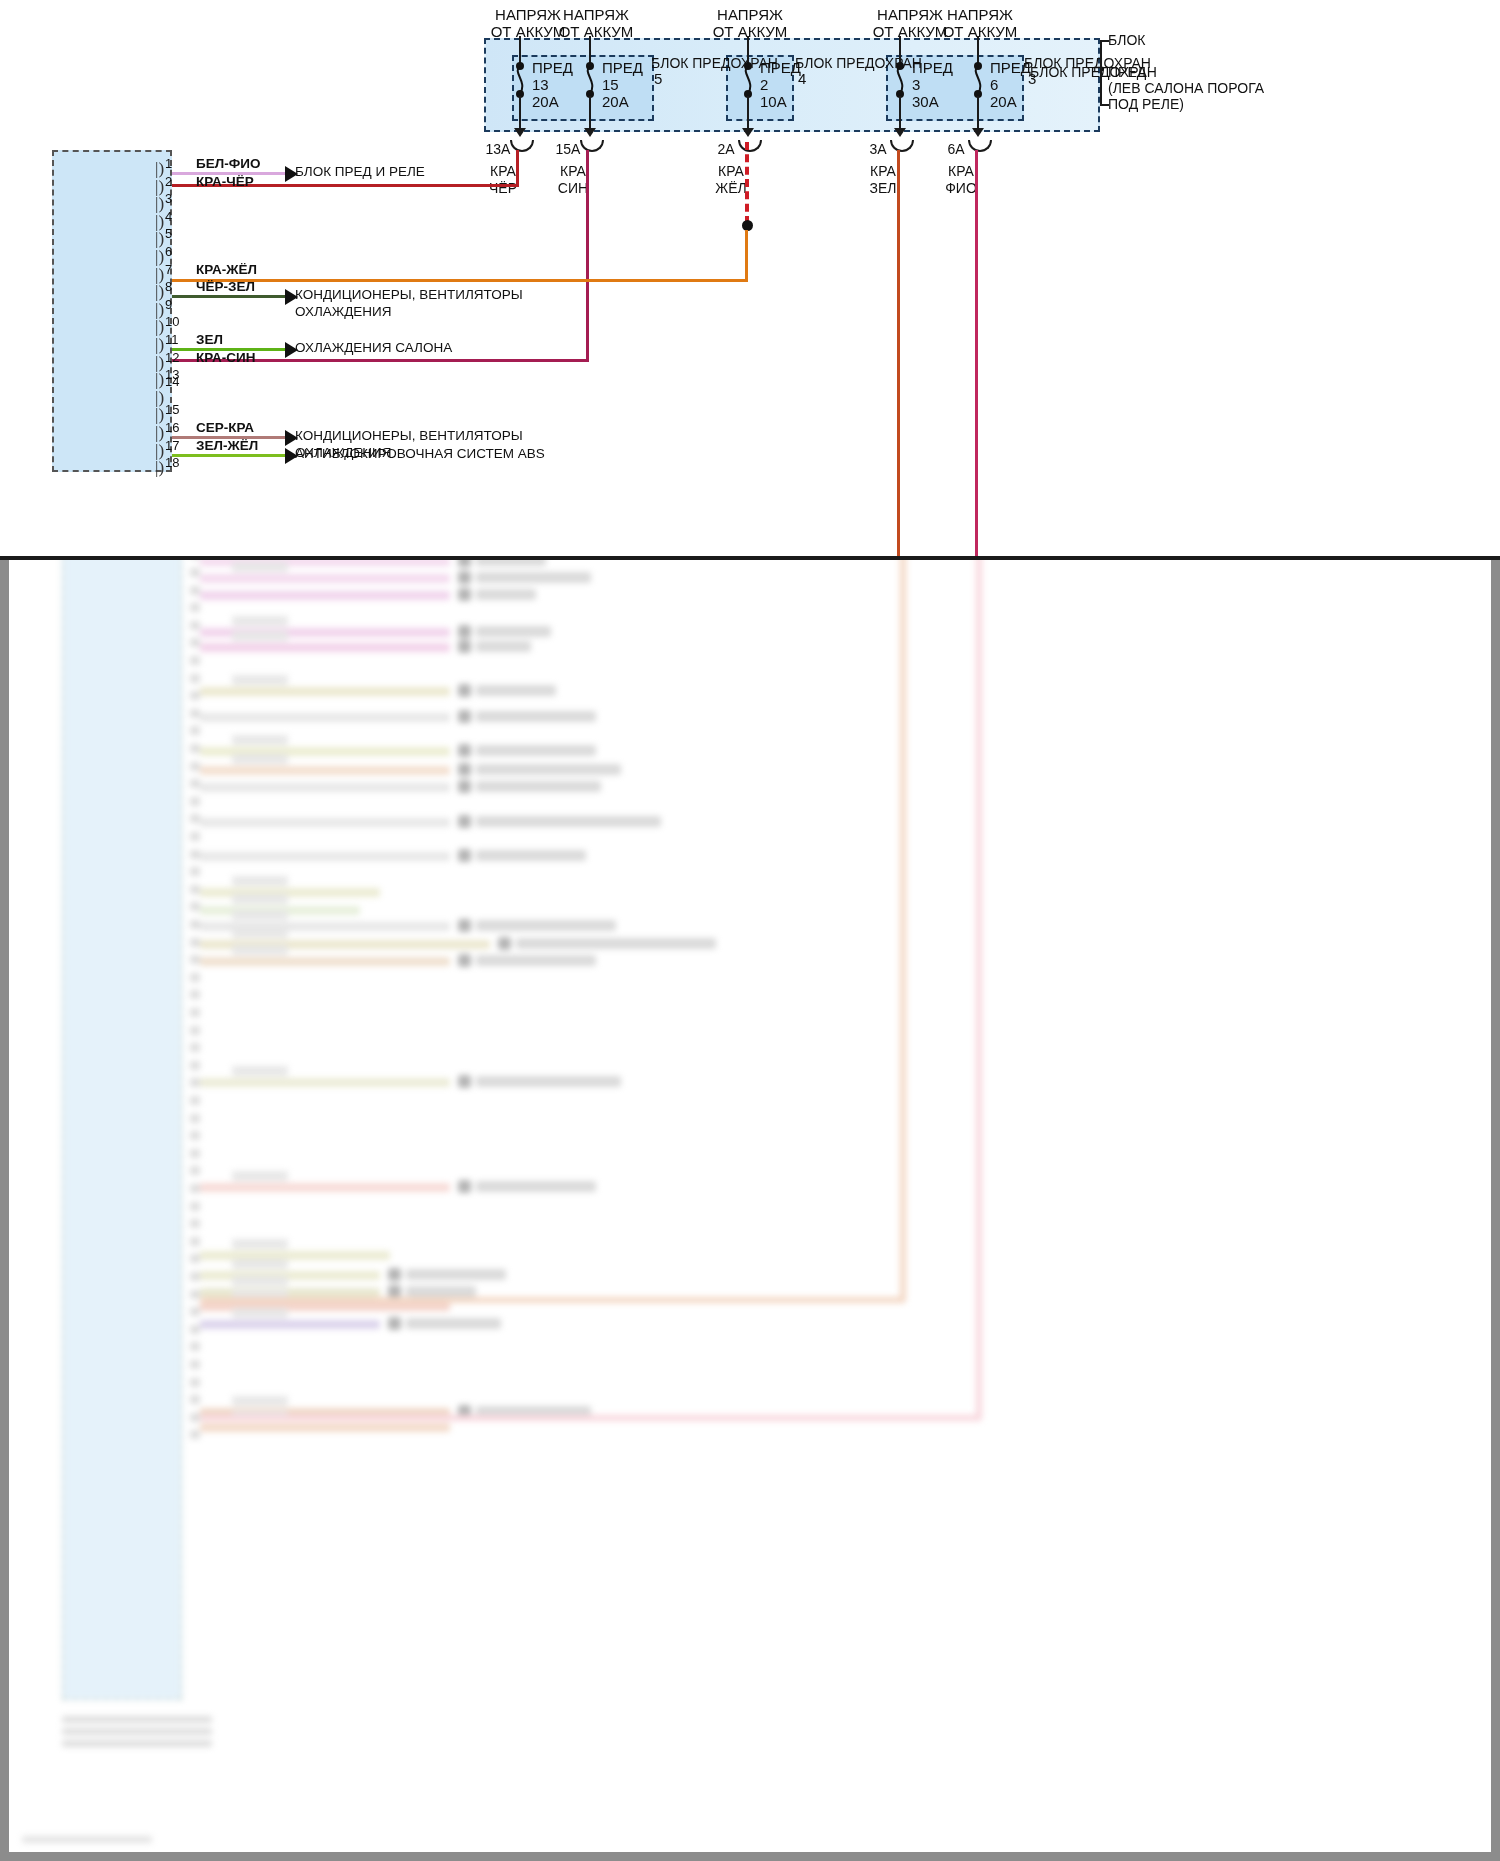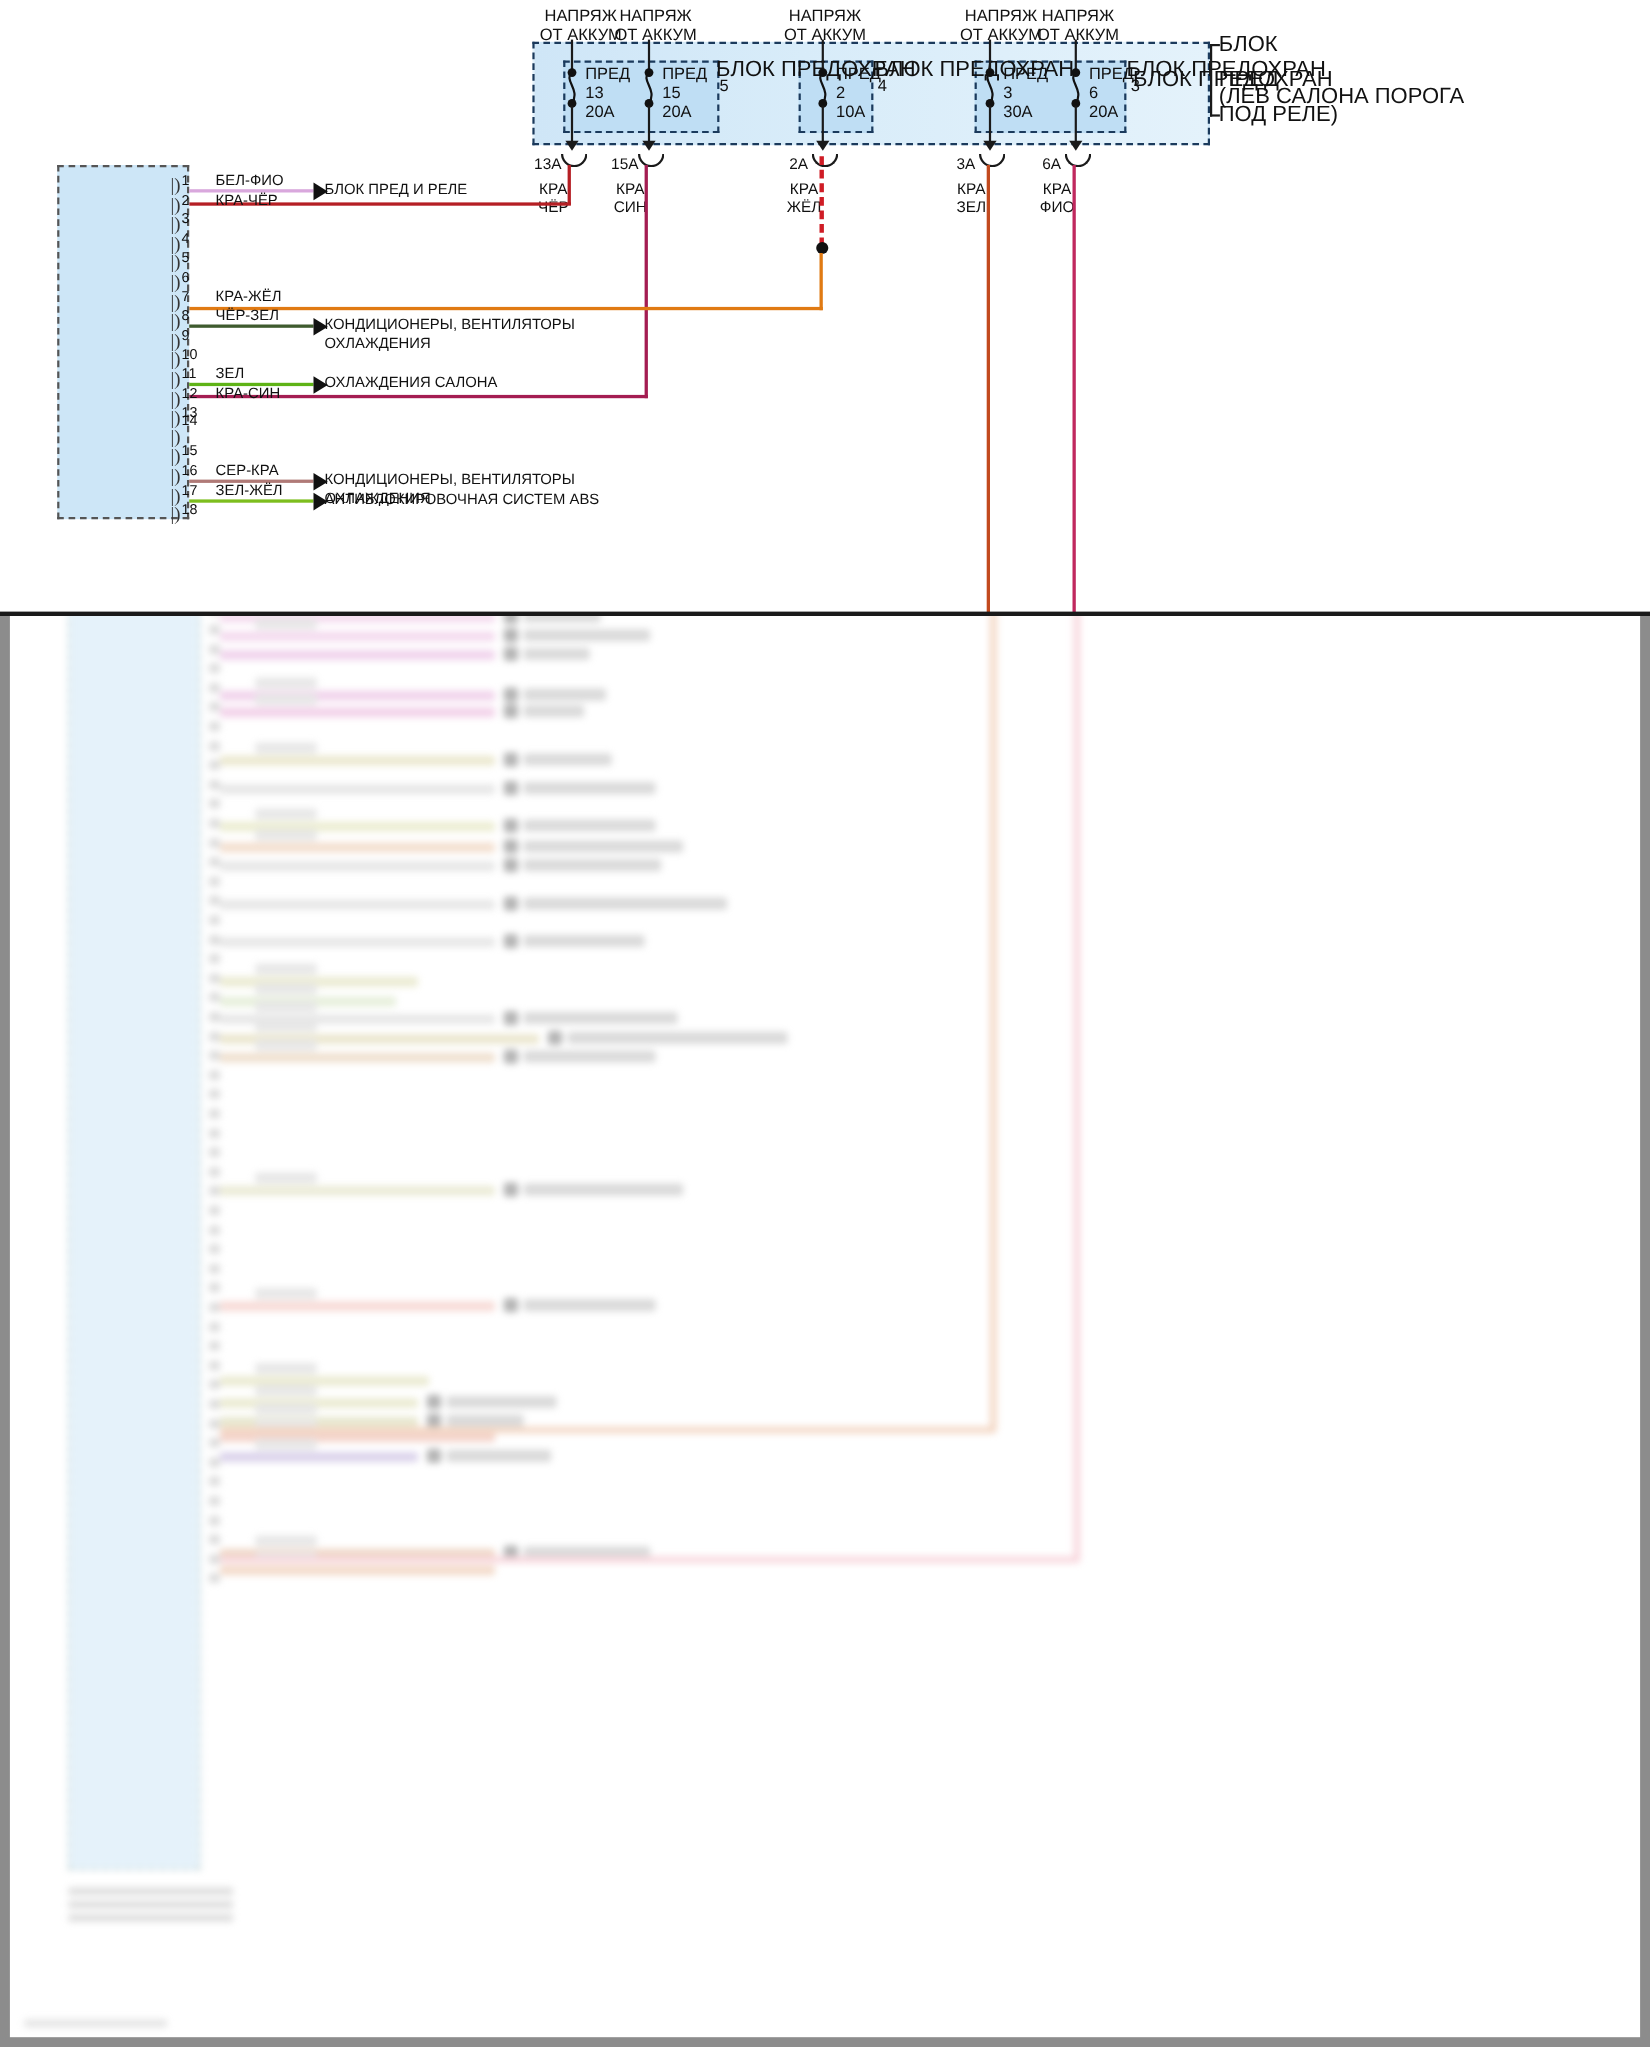--- a/index.html
+++ b/index.html
@@ -41,21 +41,21 @@
     position:absolute;
     border:2px dashed #1b3a5c;
     background:#bfdef4;
     box-sizing:border-box;
   }
   .fuse-label{
     position:absolute;
     font-size:15px;color:#111;line-height:17px;white-space:nowrap;
   }
   .blk-label{
-    position:absolute;font-size:20px;color:#111;white-space:nowrap;line-height:17px;
+    position:absolute;font-size:14px;color:#111;white-space:nowrap;line-height:17px;
   }
   .blk-num{
     position:absolute;font-size:15px;color:#111;white-space:nowrap;
   }
   .batt-label{
     position:absolute;font-size:15px;color:#111;text-align:center;line-height:17px;white-space:nowrap;
   }
   .vline{position:absolute;background:#1a1a1a;width:2px;}
   .hline{position:absolute;background:#1a1a1a;height:2px;}
   .arrowdown{
@@ -84,21 +84,21 @@
     box-sizing:border-box;
   }
   .pin-bracket{
     position:absolute;font-size:17px;color:#333;font-family:"Liberation Serif",serif;
   }
   .pin-num{
     position:absolute;font-size:13px;color:#111;white-space:nowrap;
   }
   .wire{position:absolute;}
   .wirecode{
-    position:absolute;font-size:13.5px;color:#111;white-space:nowrap;
+    position:absolute;font-size:13.5px;color:#111;white-space:nowrap;font-weight:bold;
   }
   .dest{
     position:absolute;font-size:13.5px;color:#111;white-space:nowrap;line-height:17px;
   }
   .arrowright{
     position:absolute;width:0;height:0;
     border-top:8px solid transparent;border-bottom:8px solid transparent;
     border-left:13px solid #111;
   }
   .jdot{position:absolute;width:11px;height:11px;border-radius:50%;background:#111;}

